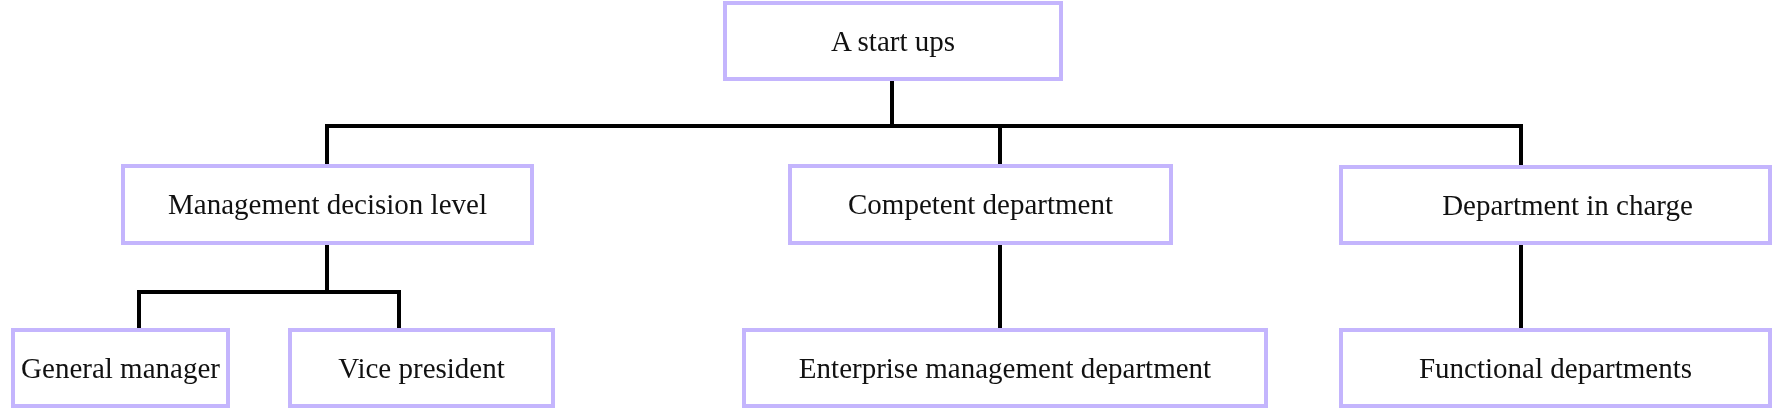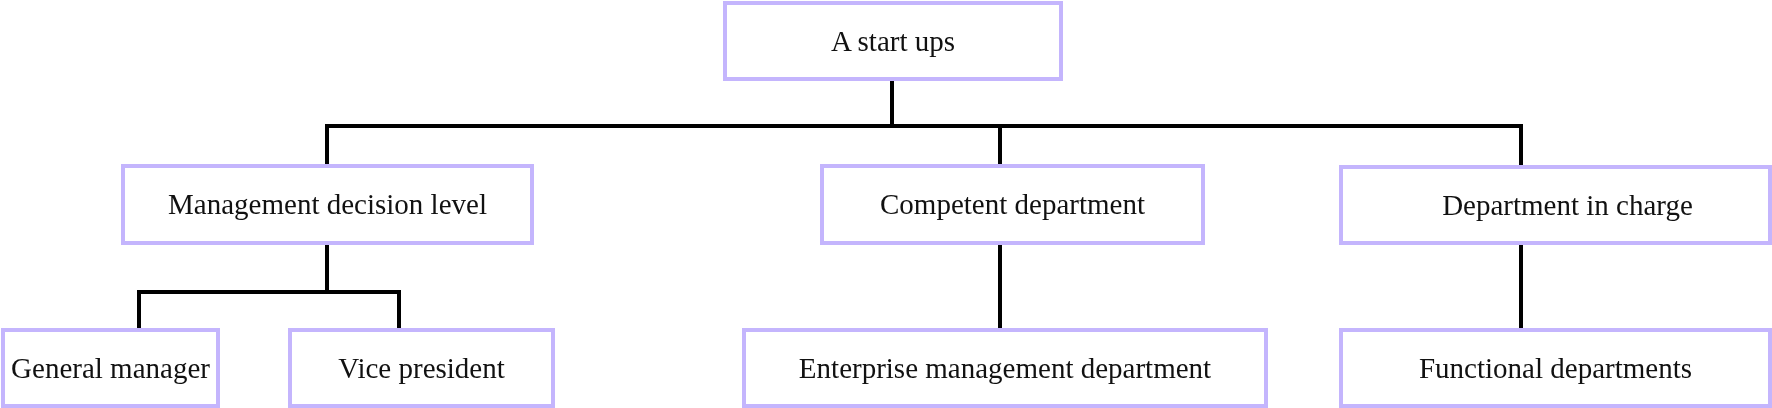--- a/index.html
+++ b/index.html
@@ -24,28 +24,28 @@
 <div class="ln" style="left:998px;top:243px;width:4px;height:89px;"></div>
 <div class="ln" style="left:1519px;top:243px;width:4px;height:89px;"></div>
 
 <div class="box" style="left:723px;top:1px;width:340px;height:80px;">
   <span>A start ups</span>
 </div>
 
 <div class="box" style="left:121px;top:164px;width:413px;height:81px;">
   <span>Management decision level</span>
 </div>
-<div class="box" style="left:788px;top:164px;width:385px;height:81px;margin-left:32px;">
+<div class="box" style="left:788px;top:164px;width:385px;height:81px;">
   <span>Competent department</span>
 </div>
 <div class="box" style="left:1339px;top:165px;width:433px;height:80px;padding-left:24px;">
   <span>Department in charge</span>
 </div>
 
-<div class="box" style="left:1px;top:328px;width:219px;height:80px;">
+<div class="box" style="left:11px;top:328px;width:219px;height:80px;">
   <span>General manager</span>
 </div>
 <div class="box" style="left:288px;top:328px;width:267px;height:80px;">
   <span>Vice president</span>
 </div>
 <div class="box" style="left:726px;top:328px;width:526px;height:80px;margin-left:16px;">
   <span>Enterprise management department</span>
 </div>
 <div class="box" style="left:1339px;top:328px;width:433px;height:80px;">
   <span>Functional departments</span>

